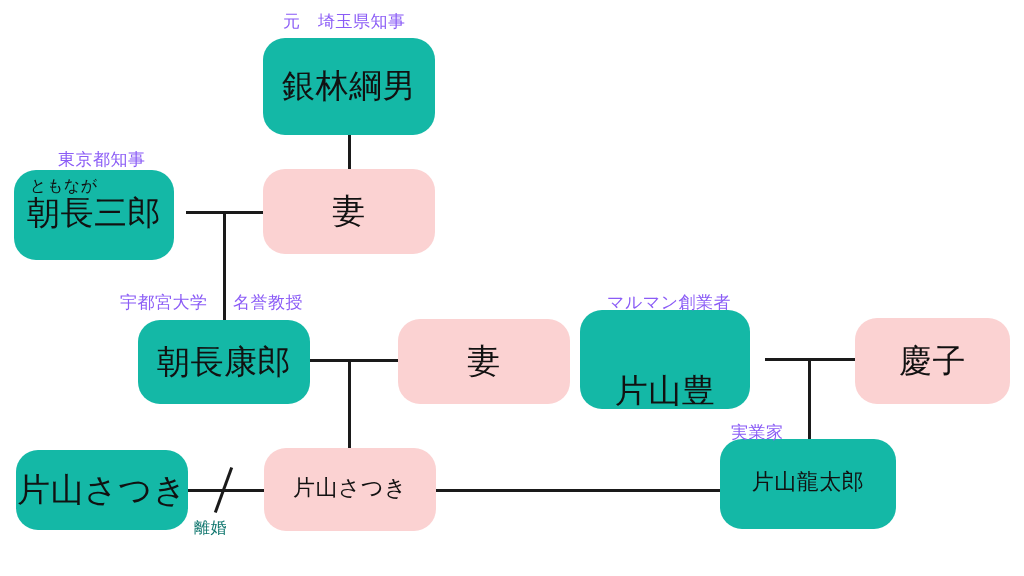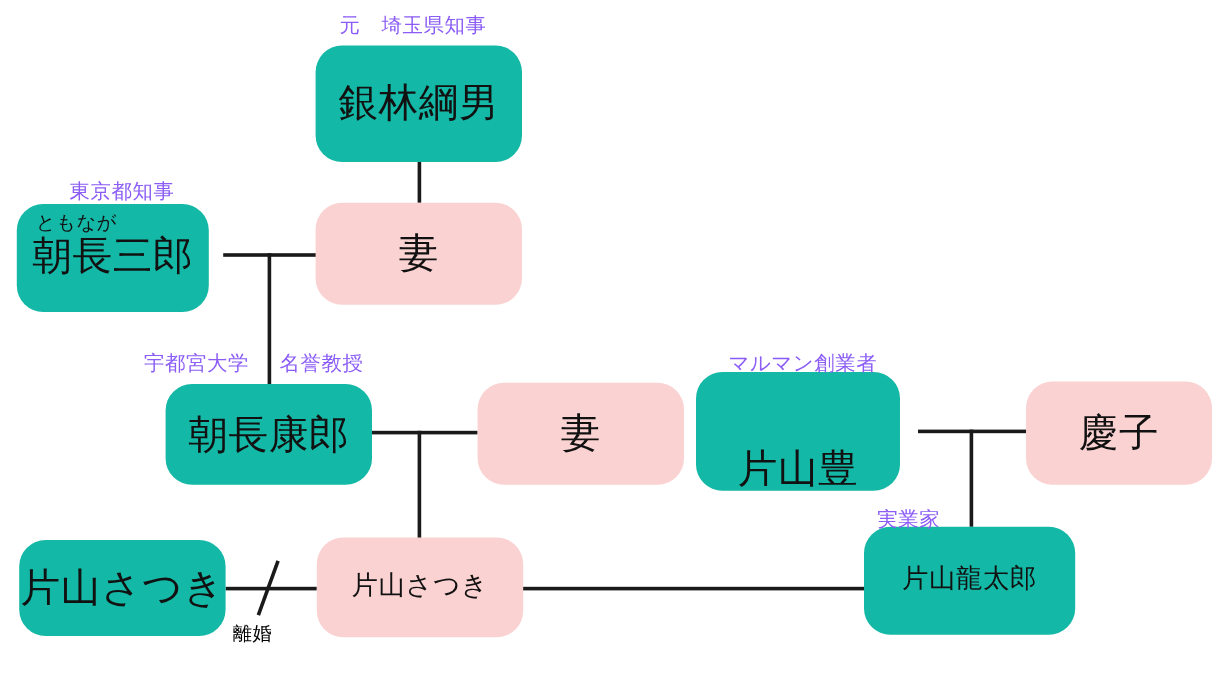--- a/index.html
+++ b/index.html
@@ -73,21 +73,21 @@
     color: #8b5cf6;
     white-space: nowrap;
     letter-spacing: 0.5px;
     z-index: 4;
   }
 
   
   .annot {
     position: absolute;
     font-size: 16px;
-    color: #000000;
+    color: #0f766e;
     white-space: nowrap;
     letter-spacing: 0.5px;
     z-index: 4;
   }
 </style>
 </head>
 <body>
 
 <div id="canvas">
 

